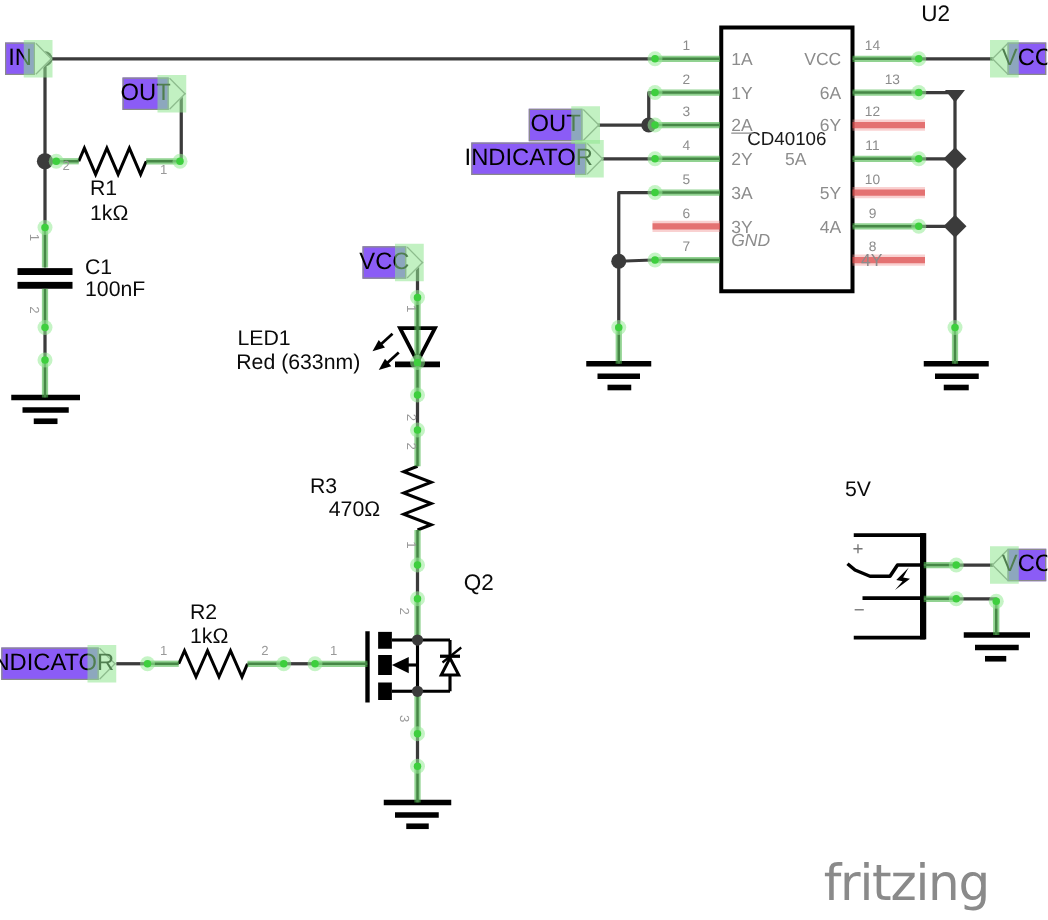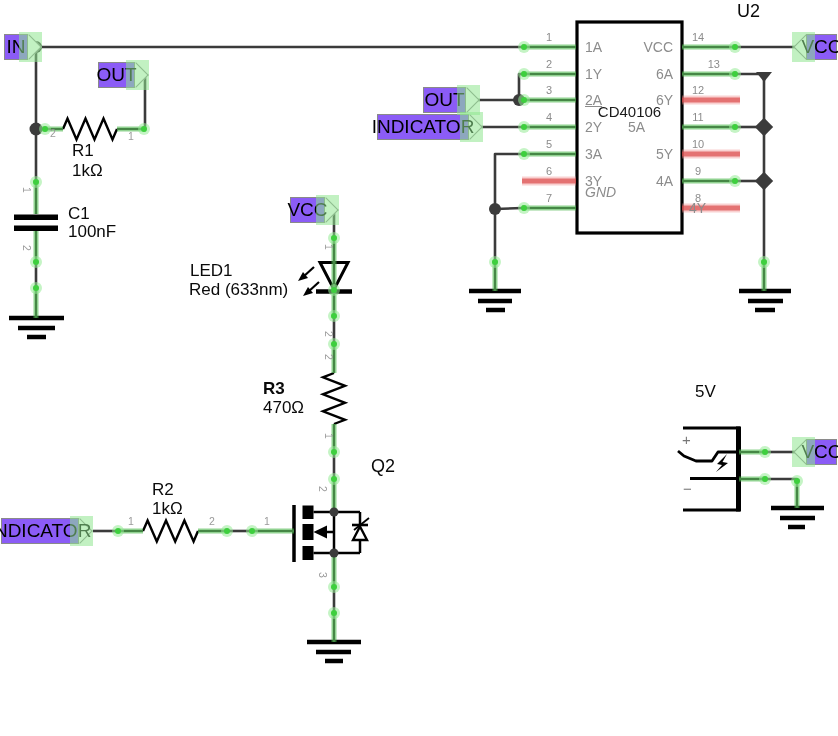--- a/index.html
+++ b/index.html
@@ -384,21 +384,21 @@
   <div class="t ref" style="left:68px;top:204px;">C1</div>
   <div class="t ref" style="left:68px;top:222px;">100nF</div>
   <div class="t pnum rot" style="left:24px;top:184px;">1</div>
   <div class="t pnum rot" style="left:24px;top:242px;">2</div>
 
   <div class="t ref" style="left:190px;top:261px;">LED1</div>
   <div class="t ref" style="left:189px;top:280px;">Red (633nm)</div>
   <div class="t pnum rot" style="left:326px;top:241px;">1</div>
   <div class="t pnum rot" style="left:326px;top:328px;">2</div>
 
-  <div class="t ref" style="left:263px;top:379px;font-weight:bold;">R3</div>
+  <div class="t ref" style="left:248px;top:379px;">R3</div>
   <div class="t ref" style="left:263px;top:398px;">470Ω</div>
   <div class="t pnum rot" style="left:326px;top:351px;">2</div>
   <div class="t pnum rot" style="left:326px;top:430px;">1</div>
 
   <div class="t ref" style="left:152px;top:480px;">R2</div>
   <div class="t ref" style="left:152px;top:499px;">1kΩ</div>
   <div class="t pnum" style="left:128px;top:515px;">1</div>
   <div class="t pnum" style="left:209px;top:515px;">2</div>
 
   <div class="t big" style="left:371px;top:456px;">Q2</div>
@@ -434,18 +434,19 @@
   <div class="t pn" style="left:527px;top:192px;width:44px;text-align:center;">7</div>
 
   <div class="t pn" style="left:676px;top:31px;width:44px;text-align:center;">14</div>
   <div class="t pn" style="left:676px;top:58px;width:44px;text-align:right;">13</div>
   <div class="t pn" style="left:676px;top:84px;width:44px;text-align:center;">12</div>
   <div class="t pn" style="left:676px;top:111px;width:44px;text-align:center;">11</div>
   <div class="t pn" style="left:676px;top:138px;width:44px;text-align:center;">10</div>
   <div class="t pn" style="left:676px;top:165px;width:44px;text-align:center;">9</div>
   <div class="t pn" style="left:676px;top:192px;width:44px;text-align:center;">8</div>
 
-  <div class="t ref" style="left:676px;top:382px;margin-left:19px;">5V</div>
+  <div class="t ref" style="left:676px;top:382px;">5V</div>
   <div class="t" style="left:682px;top:431px;font-size:15px;color:#777;">+</div>
   <div class="t" style="left:683px;top:480px;font-size:15px;color:#777;">−</div>
 
+  <div class="wm">fritzing</div>
 
 </div>
 
 </body></html>

